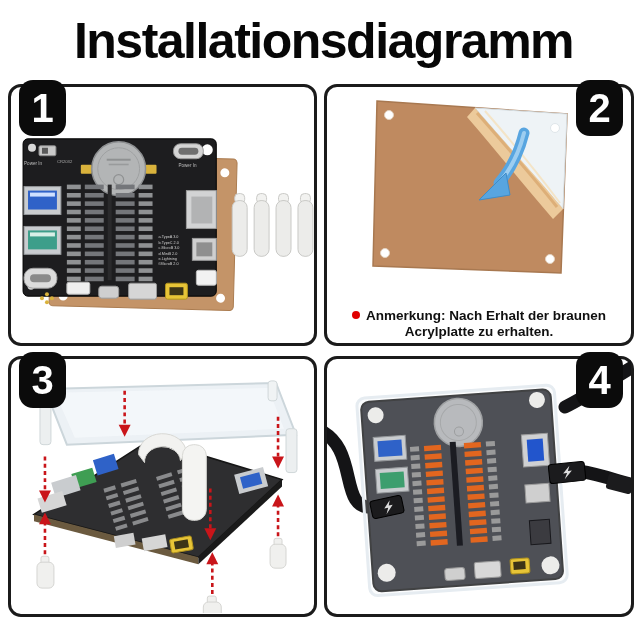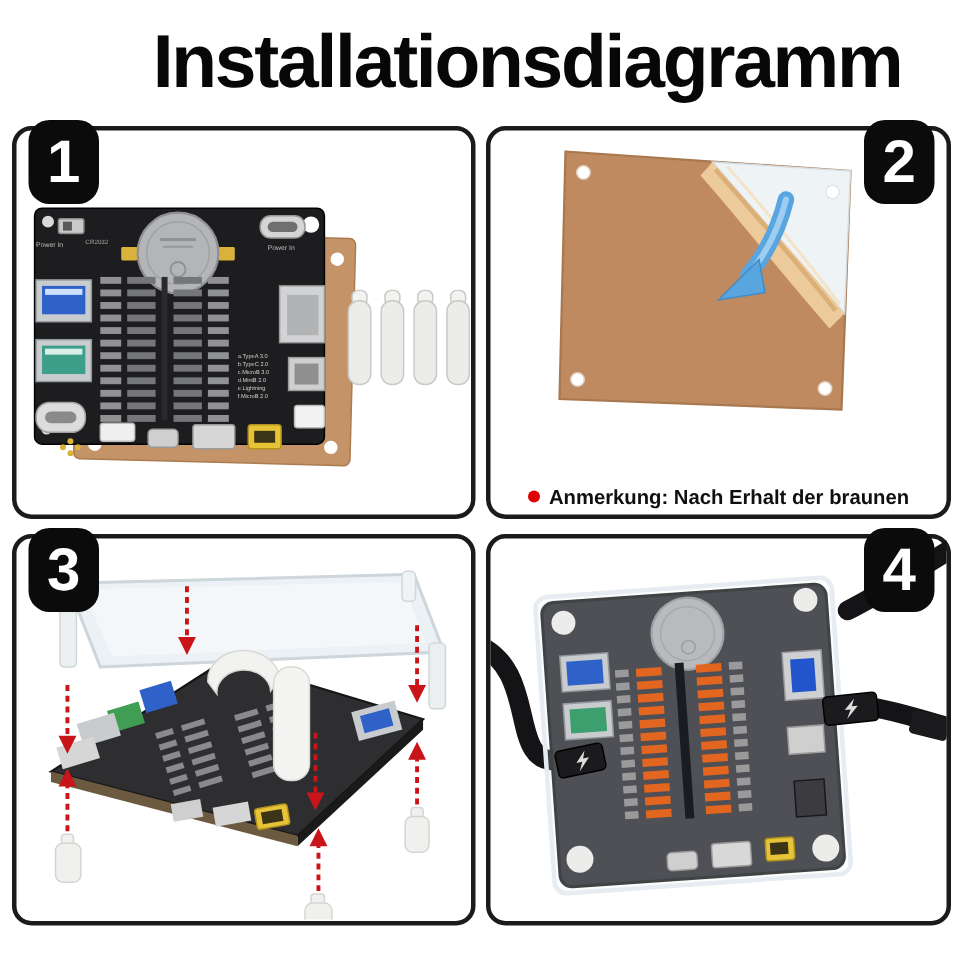--- a/index.html
+++ b/index.html
@@ -1,22 +1,22 @@
 <!DOCTYPE html>
 <html><head>
 <meta charset="utf-8">
 <style>
   html,body{margin:0;padding:0;}
   body{
     width:640px;height:640px;position:relative;background:#ffffff;
     font-family:"Liberation Sans",sans-serif;overflow:hidden;
   }
   .title{
-    position:absolute;top:12px;left:0;width:601px;text-align:right;
-    font-size:50px;font-weight:700;letter-spacing:-1.5px;color:#070707;white-space:nowrap;
+    position:absolute;top:12px;left:0;width:601px;text-align:center;
+    font-size:50px;font-weight:700;letter-spacing:-1.5px;color:#070707;white-space:nowrap;padding-left:23px;
   }
   .panel{
     position:absolute;box-sizing:border-box;border:3px solid #1b1b1b;
     border-radius:13px;background:#fff;
   }
   #panel1{left:8px;top:84px;width:309px;height:262px;}
   #panel2{left:324px;top:84px;width:310px;height:262px;}
   #panel3{left:8px;top:356px;width:309px;height:261px;}
   #panel4{left:324px;top:356px;width:310px;height:261px;}
   .badge{
@@ -238,20 +238,21 @@
     <g>
       <path d="M197,46 C 192,66 184,82 172,96" fill="none" stroke="#58a5e0" stroke-width="11" stroke-linecap="round"></path>
       <path d="M197,46 C 192,66 184,82 172,96" fill="none" stroke="#9dcdf0" stroke-width="4" stroke-linecap="round"></path>
       <polygon points="152,113 179,86 183,108" fill="#58a5e0" stroke="#3f8cc8" stroke-width="1"></polygon>
     </g>
   </svg>
   <div class="note">
     <div class="note-line">
       <span class="bullet"></span><span>Anmerkung: Nach Erhalt der braunen</span>
     </div>
+    <div class="note-line">Acrylplatte zu erhalten.</div>
   </div>
 </div>
 
 <div class="panel" id="panel3">
   <div class="badge tl">3</div>
   <svg viewBox="0 0 304 255" width="303" height="254">
 
     <g>
       <polygon points="34,30 266,24 286,76 56,86" fill="#e9eff3" fill-opacity="0.85" stroke="#ccd6db" stroke-width="2"></polygon>
       <polygon points="44,34 258,29 274,70 64,79" fill="#f6fafc" fill-opacity="0.7"></polygon>

